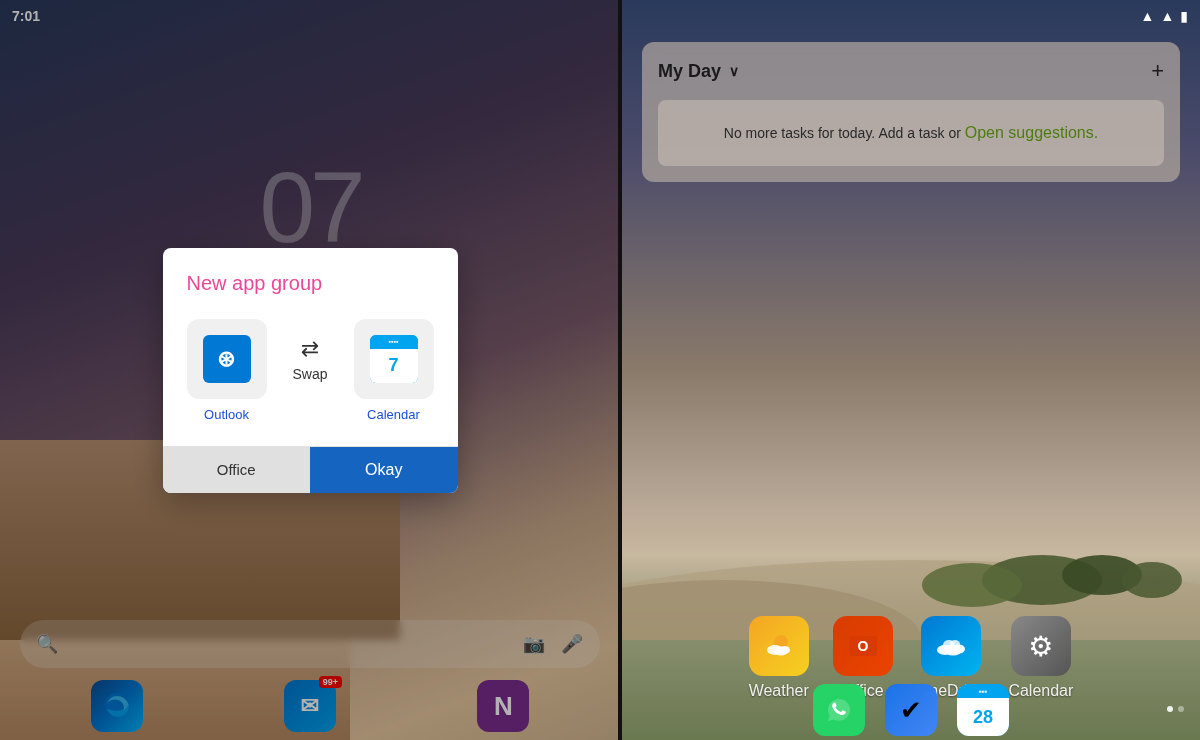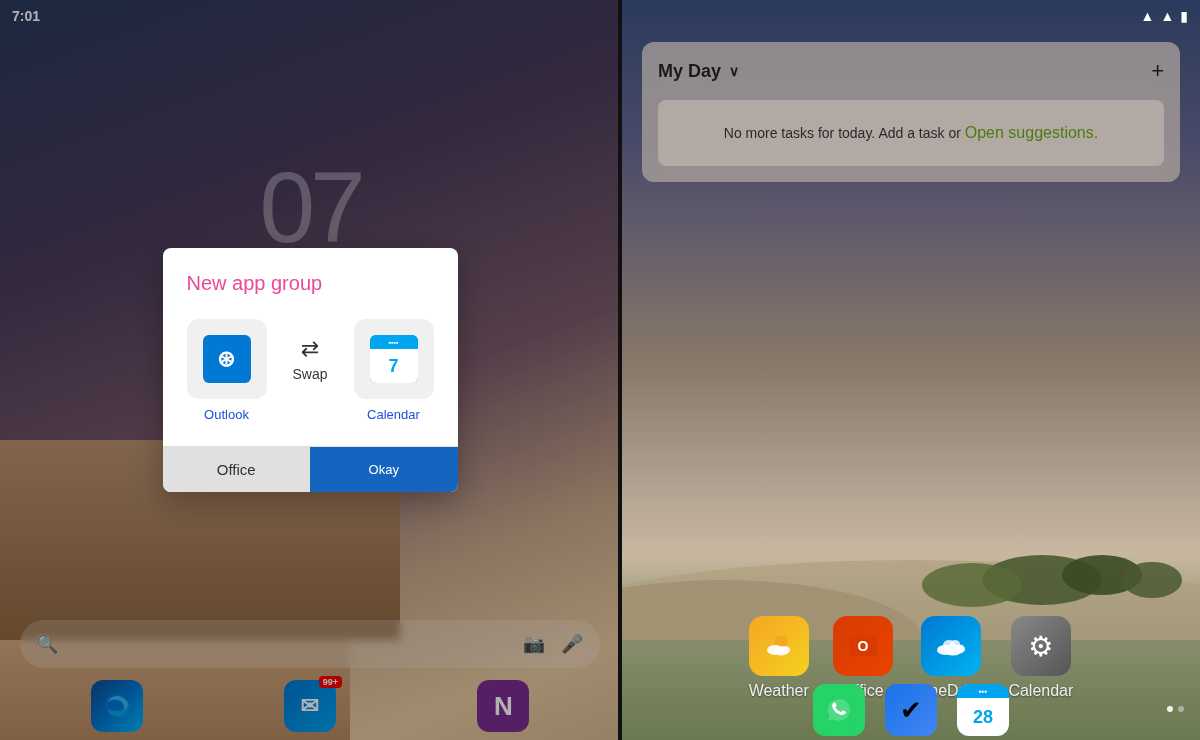--- a/index.html
+++ b/index.html
@@ -199,21 +199,21 @@
       font-size: 15px;
       font-weight: 500;
       color: #333;
       cursor: pointer;
     }
     .btn-okay {
       flex: 1;
       padding: 14px;
       background: #1565c0;
       border: none;
-      font-size: 13px;
+      font-size: 16px;
       font-weight: 500;
       color: white;
       cursor: pointer;
     }
 
     
     .search-bar {
       position: absolute;
       bottom: 72px;
       left: 20px;

